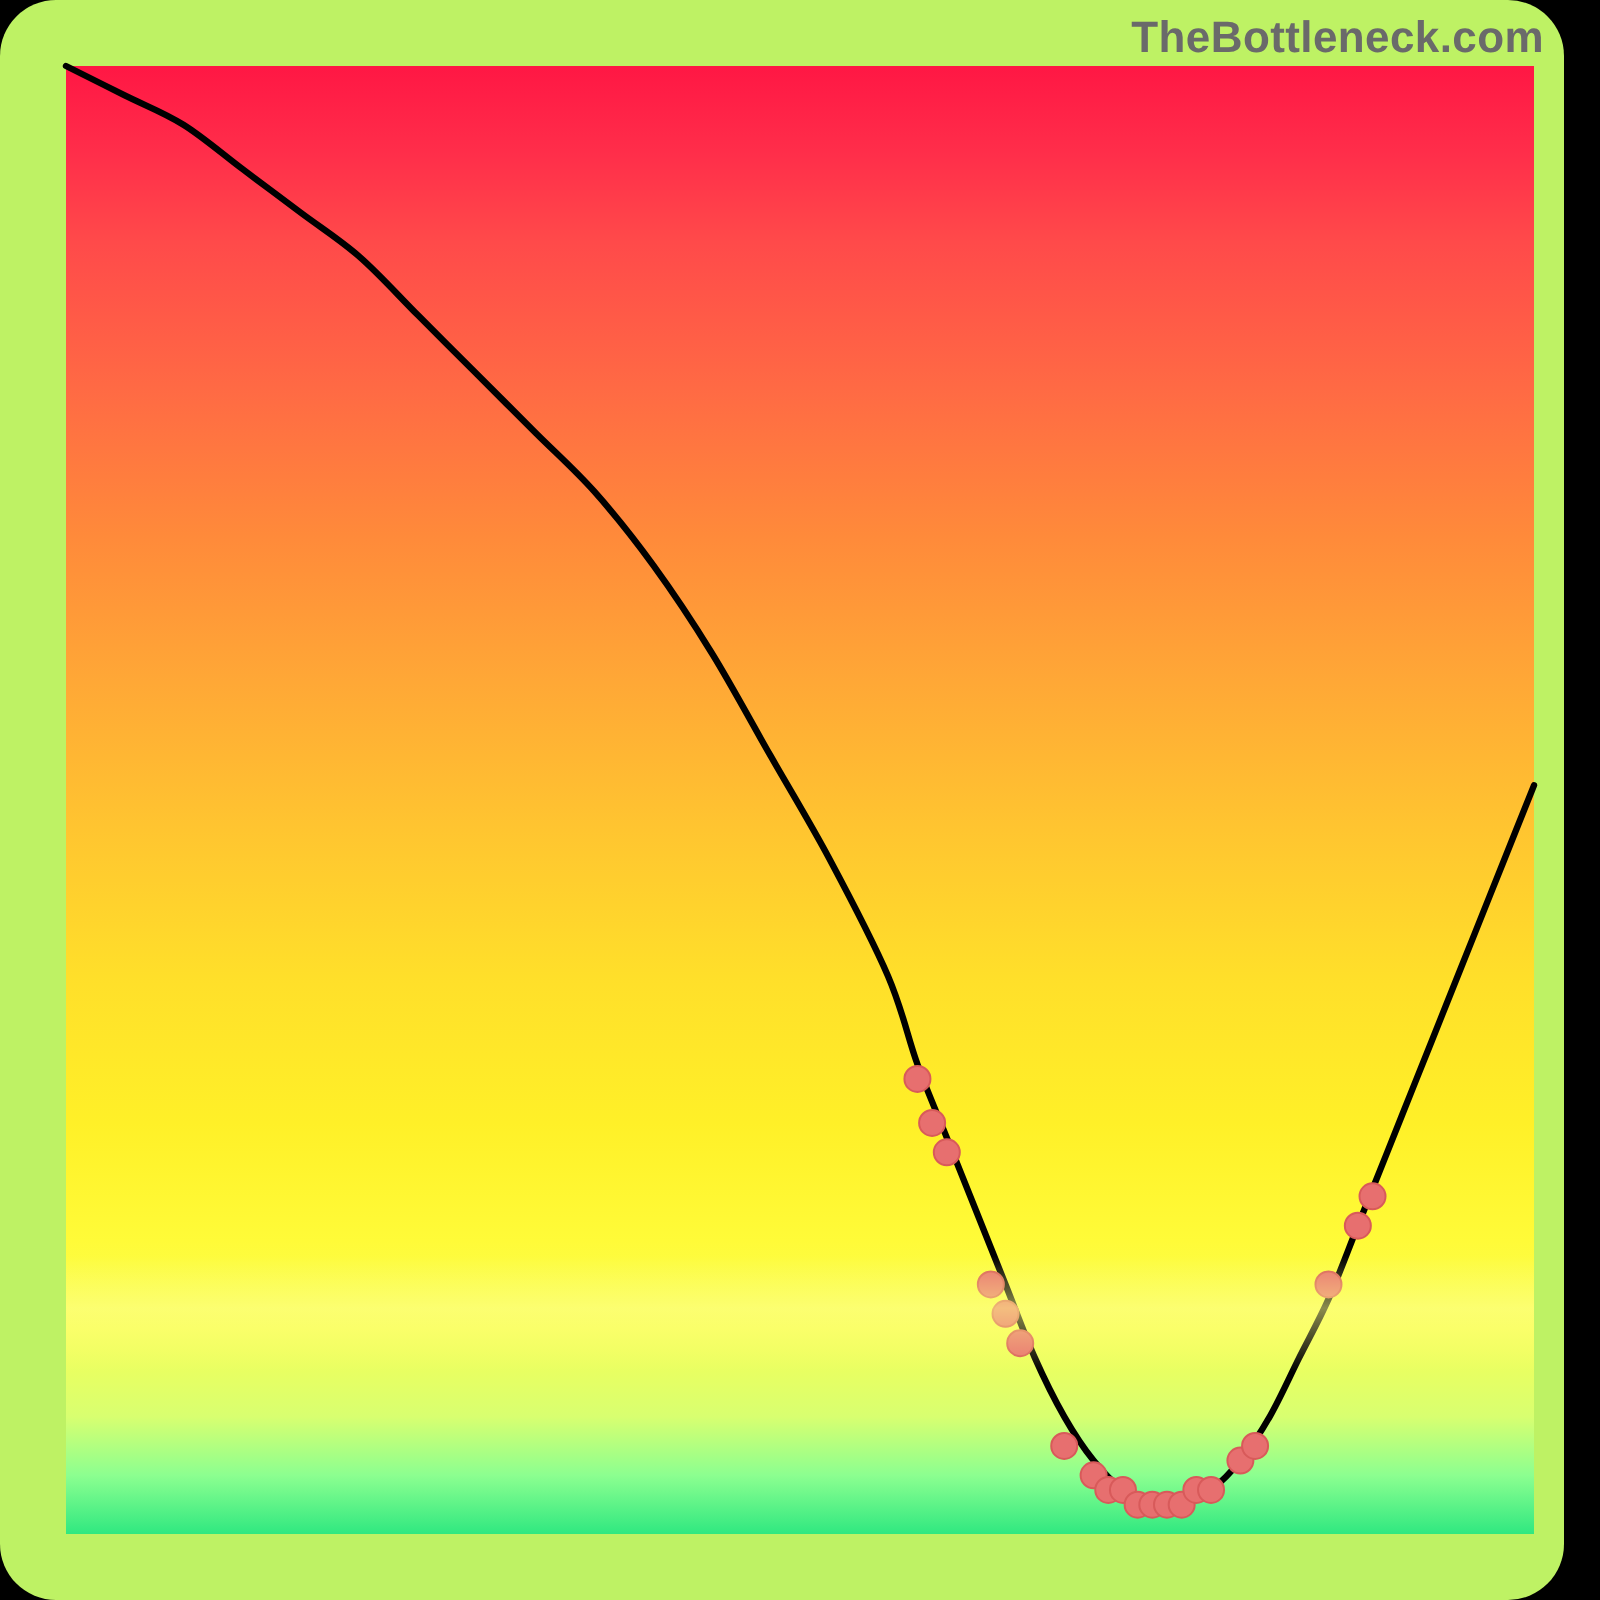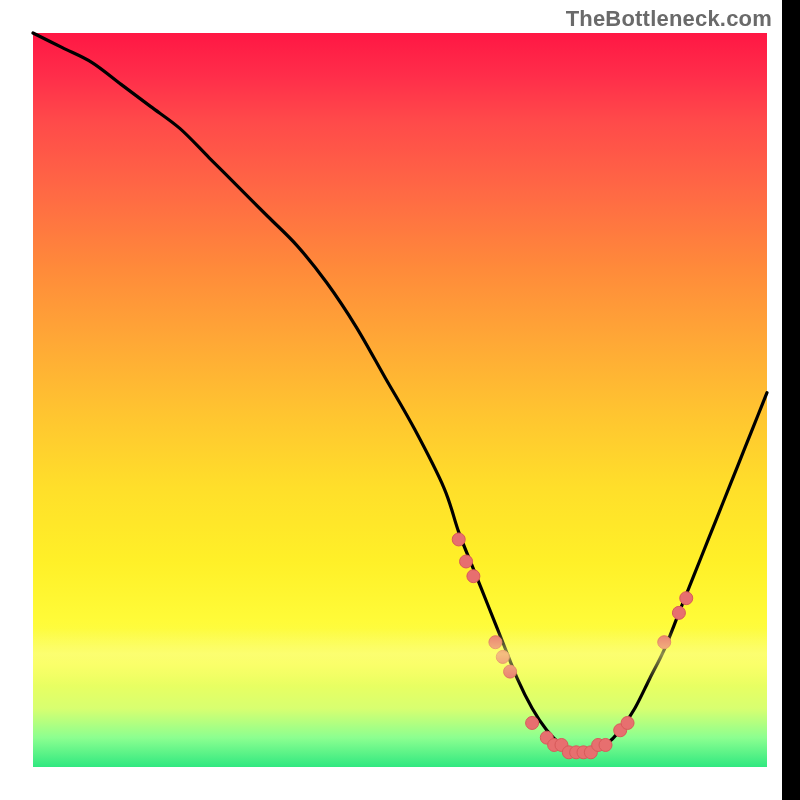--- a/index.html
+++ b/index.html
@@ -8,21 +8,22 @@
     width: 800px;
     height: 800px;
     background: #000;
     overflow: hidden;
     font-family: Arial, Helvetica, sans-serif;
   }
   .stage {
     position: relative;
     width: 782px;
     height: 800px;
-    background: #ffffff;
+    background: #bef264;
+    border-radius: 28px;
   }
   .plot-area {
     position: absolute;
     left: 33px;
     top: 33px;
     width: 734px;
     height: 734px;
     background: linear-gradient(to bottom,
       #ff1744 0%,
       #ff2e4a 6%,

